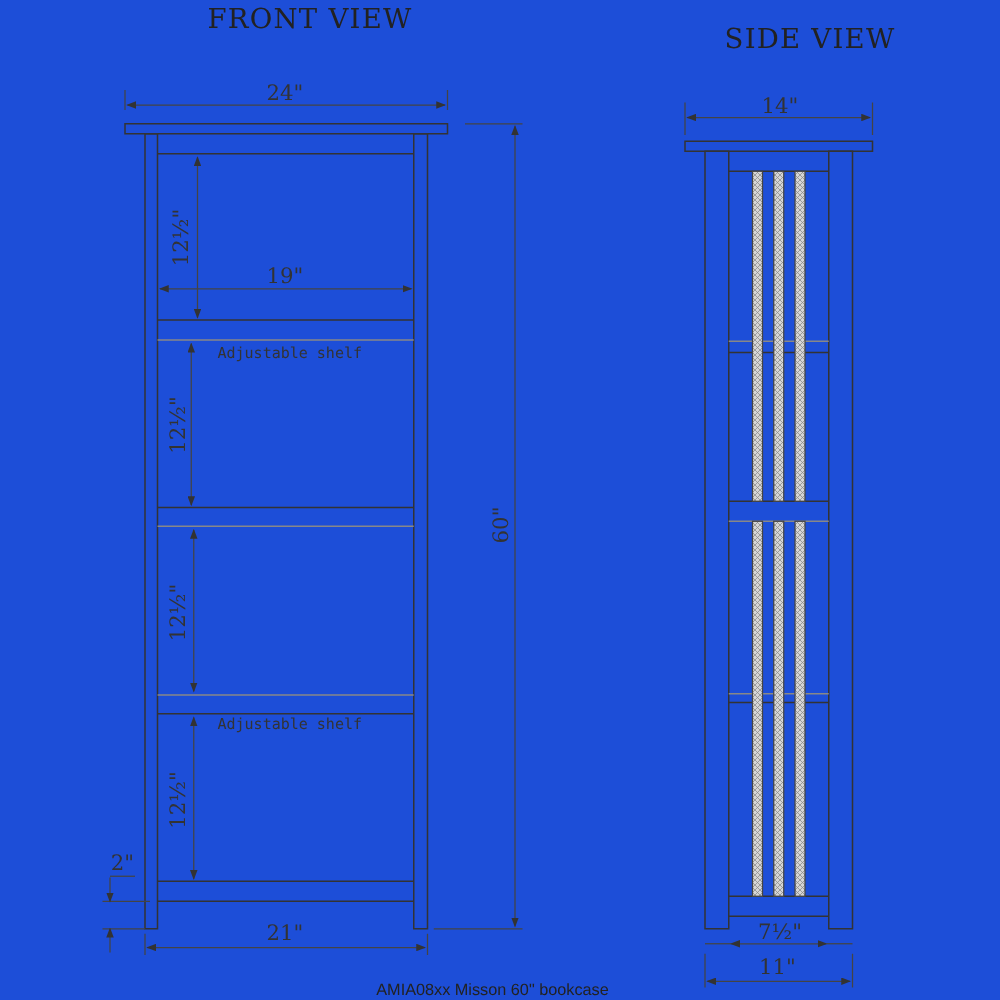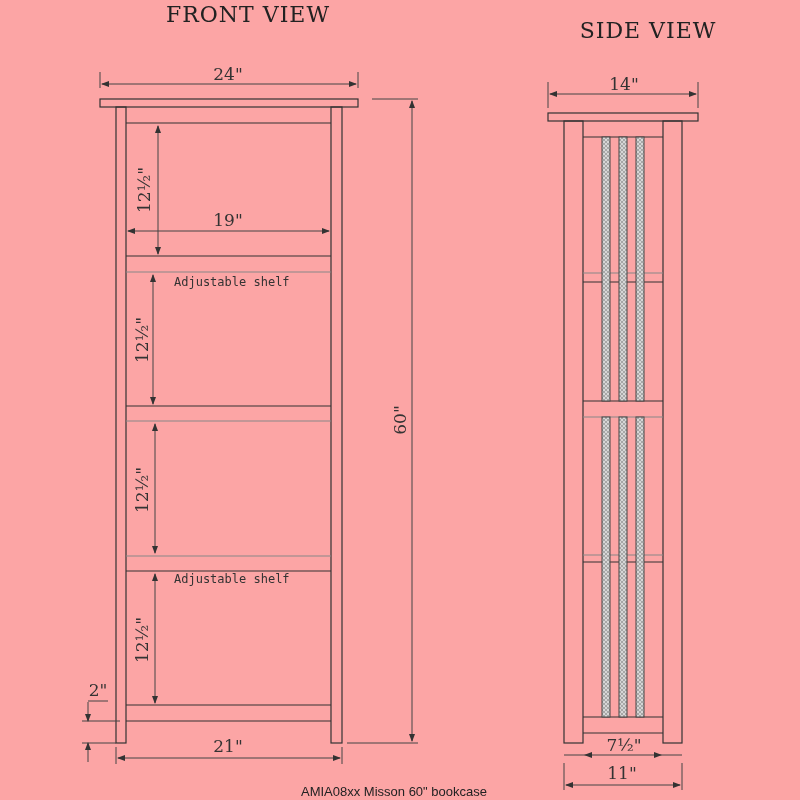--- a/index.html
+++ b/index.html
@@ -1,16 +1,16 @@
 <!DOCTYPE html>
 <html><head>
 <meta charset="utf-8">
 <style>
   html, body { margin:0; padding:0; background:#ffffff; }
-  #canvas { position:relative; width:800px; height:800px; overflow:hidden; background:#fca5a5; }
+  #canvas { position:relative; width:800px; height:800px; overflow:hidden; background:#1d4ed8; }
   svg { position:absolute; left:0; top:0; }
   .ln { stroke:#333; stroke-width:1.2; fill:none; }
   .lg { stroke:#888; stroke-width:1.2; fill:none; }
   .dim { stroke:#444; stroke-width:1; fill:none; }
   .title { font-family:"DejaVu Serif", serif; font-size:22px; fill:#222; letter-spacing:1px; }
   .dtxt { font-family:"DejaVu Serif", serif; font-size:17px; fill:#333; }
   .note { font-family:"DejaVu Sans Mono", monospace; font-size:12px; fill:#333; }
   .cap { font-family:"Liberation Sans", sans-serif; font-size:13px; fill:#222; }
 </style>
 </head>

